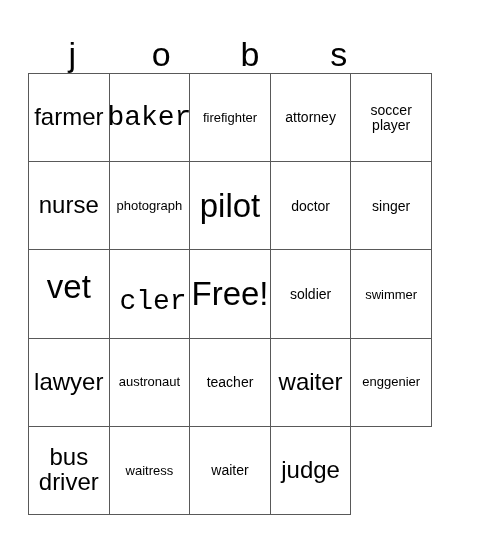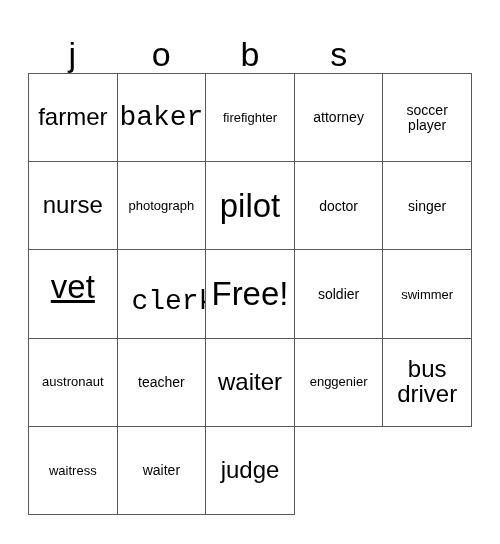--- a/index.html
+++ b/index.html
@@ -45,21 +45,21 @@
     letter-spacing: 0;
     display: block;
     padding-bottom: 2px;
   }
 
   
   .grid {
     position: absolute;
     left: 28px;
     top: 73px;
-    width: 444px;
+    width: 404px;
     height: 442px;
     box-sizing: border-box;
     border-top: 1px solid #595959;
     border-left: 1px solid #595959;
     display: grid;
     grid-template-columns: repeat(5, 1fr);
     grid-template-rows: repeat(5, 1fr);
   }
   .cell {
     box-sizing: border-box;
@@ -83,21 +83,21 @@
   
   .fs-xs  .cell-text { font-size: 13px; }
   .fs-s   .cell-text { font-size: 13px; }
   .fs-m   .cell-text { font-size: 14px; }
   .fs-l   .cell-text { font-size: 24px; }
   .fs-xl  .cell-text { font-size: 28px; font-family: Liberation Mono, monospace; }
   .fs-xxl .cell-text { font-size: 33px; }
 
   
   .nudge-up   { align-items: center; }
-  .nudge-up .cell-text   { margin-bottom: 14px; text-decoration: underline; }
+  .nudge-up .cell-text   { margin-bottom: 14px; }
   .nudge-down .cell-text { margin-top: 16px; margin-left: 24px; }
   .nudge-down2 .cell-text { margin-top: 2px; }
 </style>
 </head>
 <body>
 
 <div class="card">
 
   <div class="header-row">
     <div class="header-cell">
@@ -157,20 +157,23 @@
       </div>
       <div class="cell fs-xxl">
         <span class="cell-text">Free!</span>
       </div>
       <div class="cell fs-m">
         <span class="cell-text">soldier</span>
       </div>
       <div class="cell fs-xs nudge-down2">
         <span class="cell-text">swimmer</span>
       </div>
+      <div class="cell fs-l">
+        <span class="cell-text">lawyer</span>
+      </div>
       <div class="cell fs-xs">
         <span class="cell-text">austronaut</span>
       </div>
       <div class="cell fs-m">
         <span class="cell-text">teacher</span>
       </div>
       <div class="cell fs-l">
         <span class="cell-text">waiter</span>
       </div>
       <div class="cell fs-xs">

